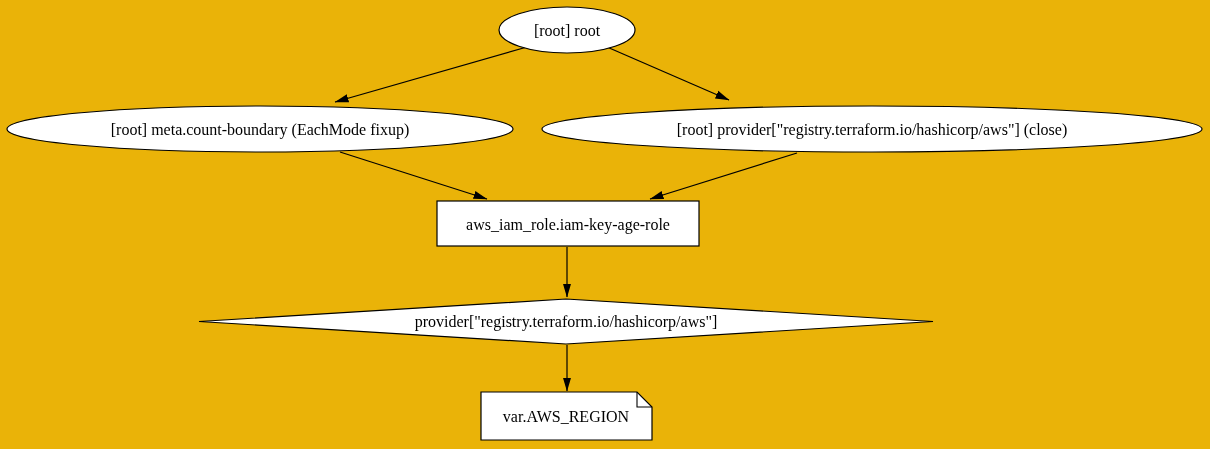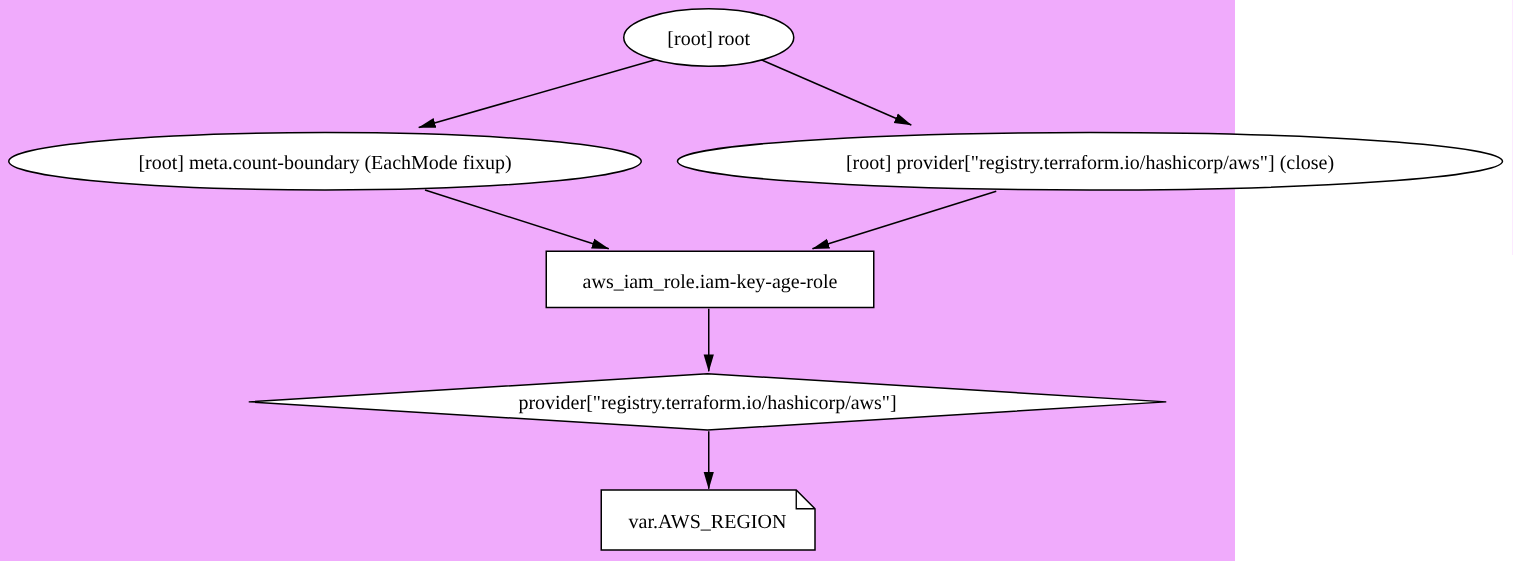--- a/index.html
+++ b/index.html
@@ -1,23 +1,23 @@
 <!DOCTYPE html>
 <html><head>
 <meta charset="utf-8">
 <style>
   html, body {
     margin: 0;
     padding: 0;
     background: #ffffff;
   }
   .canvas-wrap {
-    width: 988px;
+    width: 1210px;
     height: 449px;
-    background: #f0abfc;
+    background: #eab308;
     position: relative;
     font-family: "Liberation Serif", "DejaVu Serif", serif;
   }
   svg {
     display: block;
   }
   .node-shape {
     fill: #ffffff;
     stroke: #000000;
     stroke-width: 1.2;

